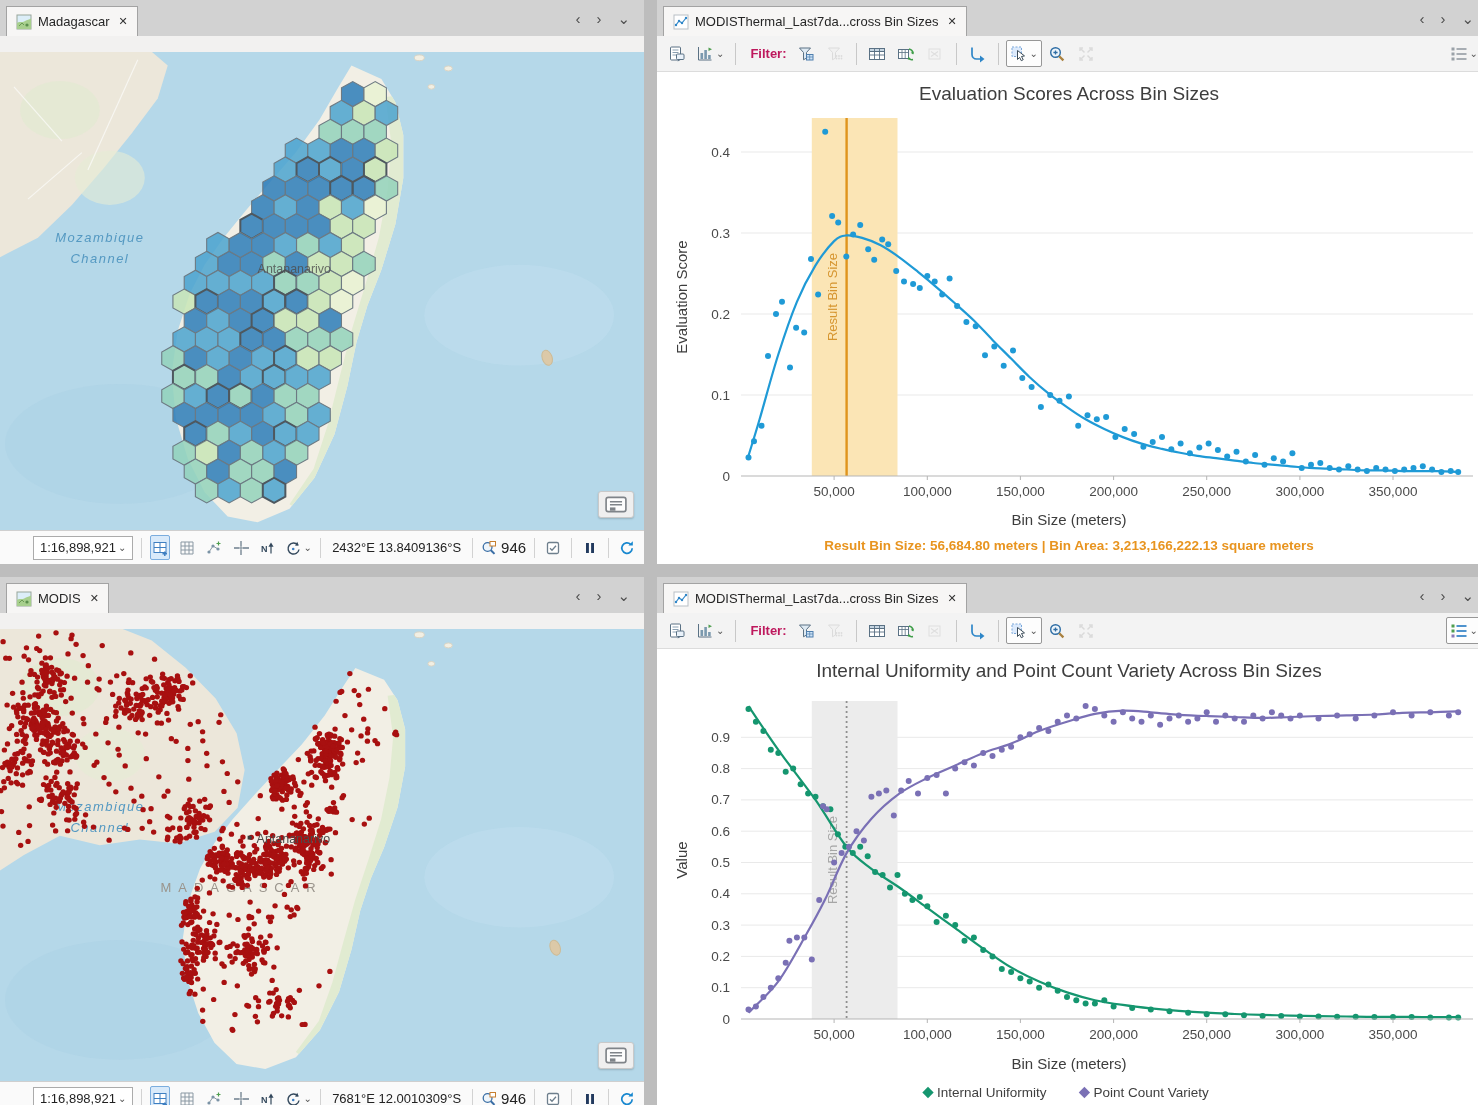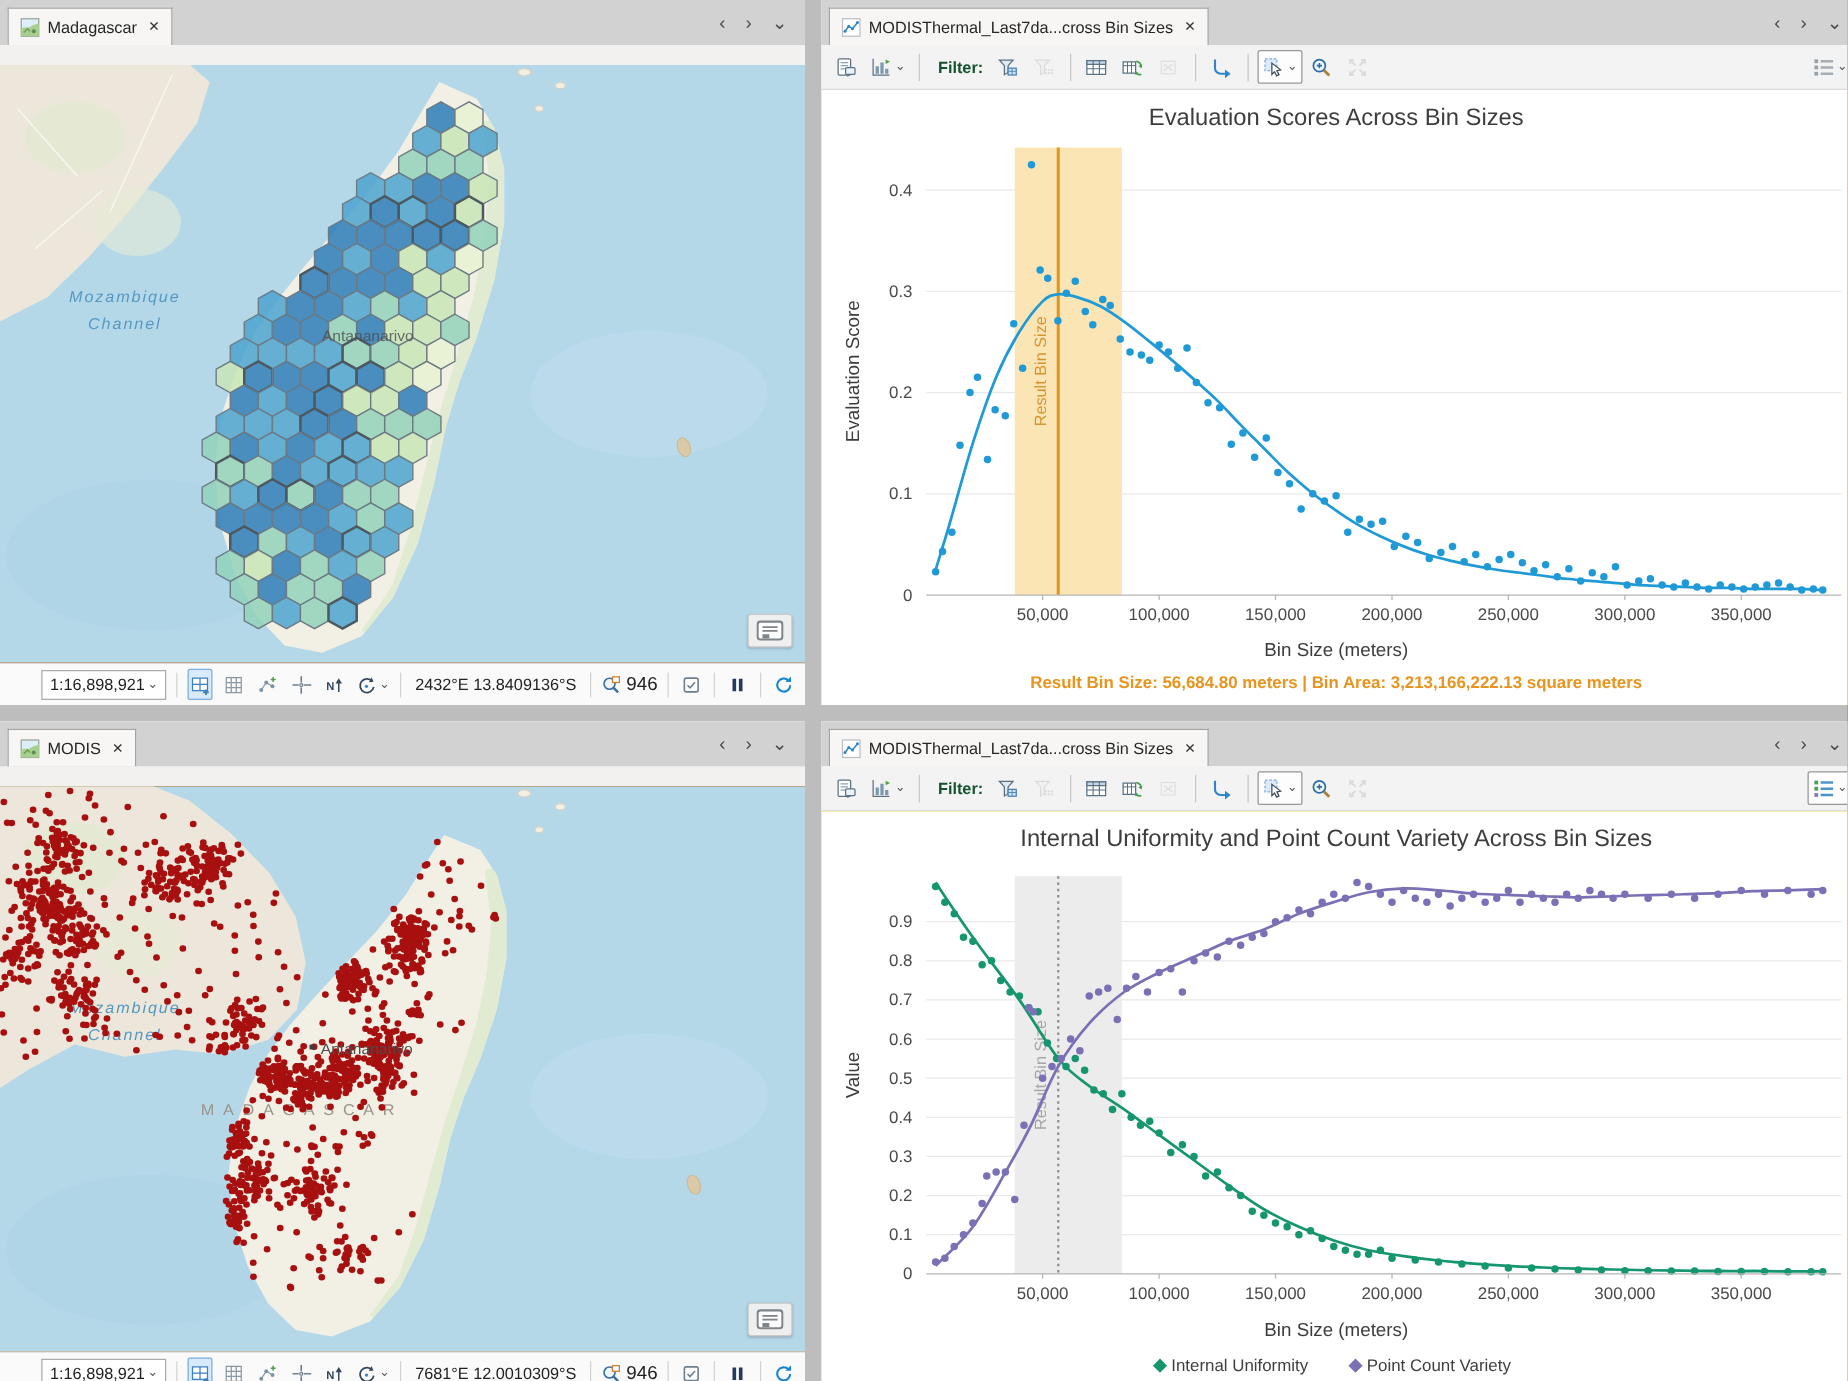--- a/index.html
+++ b/index.html
@@ -7,29 +7,29 @@
   .app{width:1478px;height:1105px;display:grid;grid-template-columns:644px 831px;grid-template-rows:564px 538px;gap:13px;background:#bdbdbd;overflow:hidden;}
   .panel{background:#f2f1f0;display:flex;flex-direction:column;overflow:hidden;}
   .tabbar{height:36px;background:#d2d2d2;display:flex;align-items:flex-end;padding-left:6px;flex:0 0 auto;}
   .tab{height:30px;background:#f7f6f5;border:1px solid #a3a3a3;border-bottom:none;display:flex;align-items:center;gap:6px;padding:0 9px;font-size:13px;color:#262626;cursor:default;}
   .tablabel{white-space:nowrap;}
   .tabclose{font-size:11px;color:#333;margin-left:3px;cursor:pointer;}
   .navbtns{margin-left:auto;display:flex;align-items:center;gap:16px;padding:0 14px;height:100%;color:#4c4c4c;font-size:15px;}
   .navbtns span{cursor:pointer;line-height:1;}
   .toolbar{height:36px;background:#f3f3f3;border-bottom:1px solid #dcdcdc;display:flex;align-items:center;padding:0 6px;gap:2px;flex:0 0 auto;}
   .tsep{width:1px;height:22px;background:#c8c8c8;margin:0 5px;flex:0 0 auto;}
-  .tlabel{font-size:13px;font-weight:700;color:#14532d;margin:0 4px 0 7px;}
+  .tlabel{font-size:13px;font-weight:700;color:#be185d;margin:0 4px 0 7px;}
   .tbtn{height:27px;min-width:27px;padding:0 3px;display:inline-flex;align-items:center;justify-content:center;border:1px solid transparent;background:transparent;border-radius:2px;}
   .tbtn.active{border-color:#979797;background:#fdfdfd;}
   .tbtn.disabled{opacity:.45;filter:grayscale(1);}
   .tspacer{flex:1;}
   .chev{font-size:10px;color:#555;margin-left:2px;line-height:1;}
   .icn{display:inline-flex;align-items:center;justify-content:center;}
   .chartwrap{flex:1;background:#fde047;position:relative;overflow:hidden;}
-  .mapwrap{flex:1;position:relative;background:#a16207;overflow:hidden;margin-top:16px;}
+  .mapwrap{flex:1;position:relative;background:#f0abfc;overflow:hidden;margin-top:16px;}
   .mapwrap svg{display:block;}
   .statusbar{height:34px;background:#fafafa;border-top:1px solid #cfcfcf;display:flex;align-items:center;padding:0 7px;gap:7px;font-size:13px;color:#222;flex:0 0 auto;}
   .scalebox{width:114px;height:24px;border:1px solid #ababab;background:#fff;display:flex;align-items:center;justify-content:space-between;padding:0 6px;font-size:13px;color:#1f1f1f;margin-left:26px;}
   .ssep{width:1px;height:20px;background:#d2d2d2;margin:0 1px;flex:0 0 auto;}
   .sbtn{width:27px;height:25px;display:inline-flex;align-items:center;justify-content:center;border:1px solid transparent;border-radius:2px;}
   .sbtn.hl{background:#d9eafa;border-color:#7badde;}
   .coords{white-space:nowrap;padding:0 3px;}
   .selcount{display:inline-flex;align-items:center;gap:4px;font-size:15px;}
   .overviewbtn{position:absolute;right:10px;bottom:12px;width:36px;height:27px;background:#efefef;border:1px solid #c9c9c9;border-radius:3px;display:flex;align-items:center;justify-content:center;box-shadow:0 1px 2px rgba(0,0,0,.18);padding:0;}
 </style>

